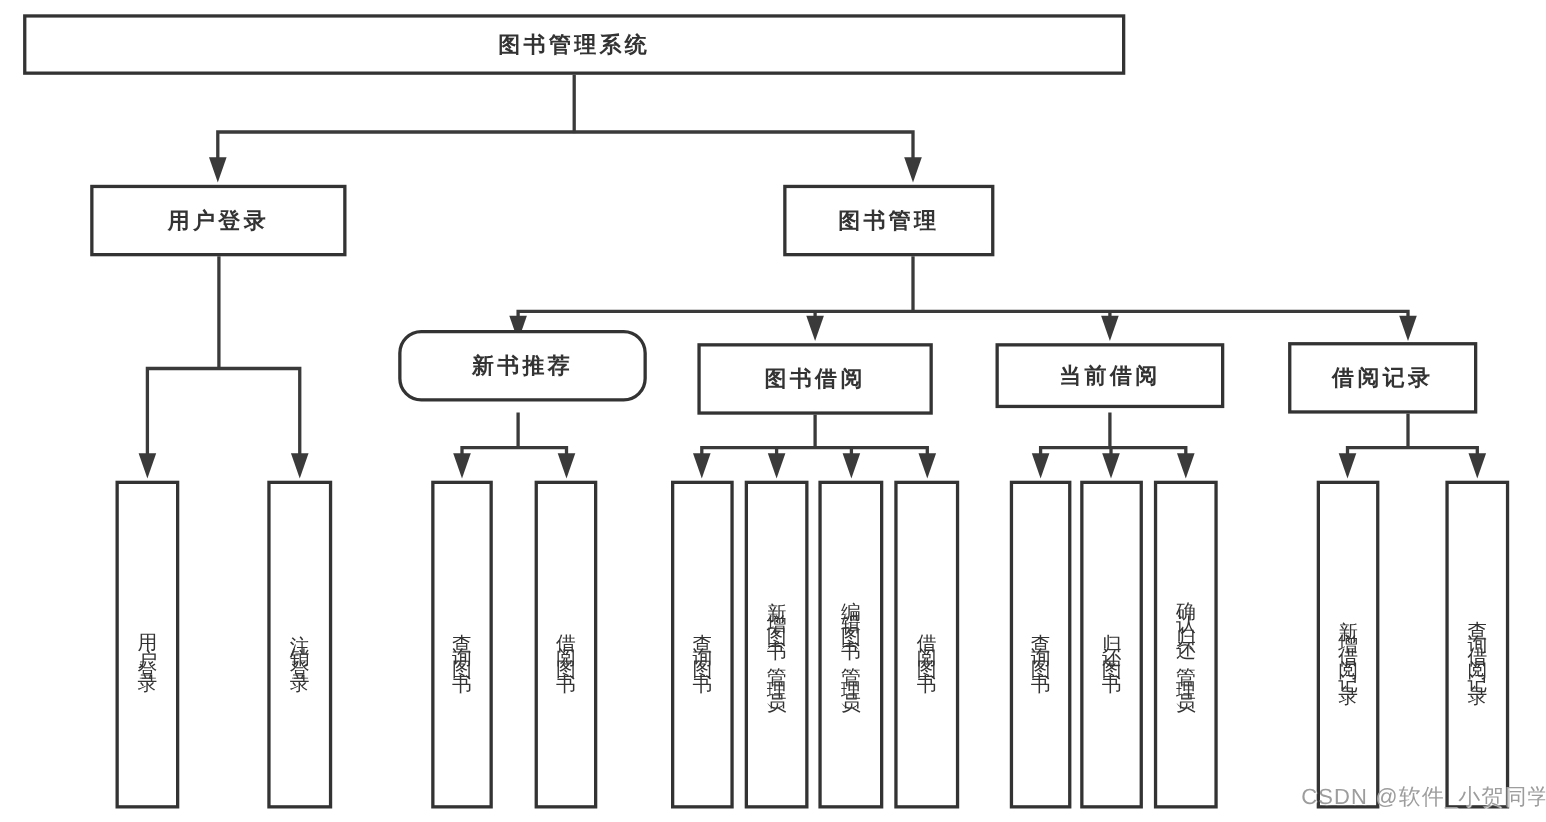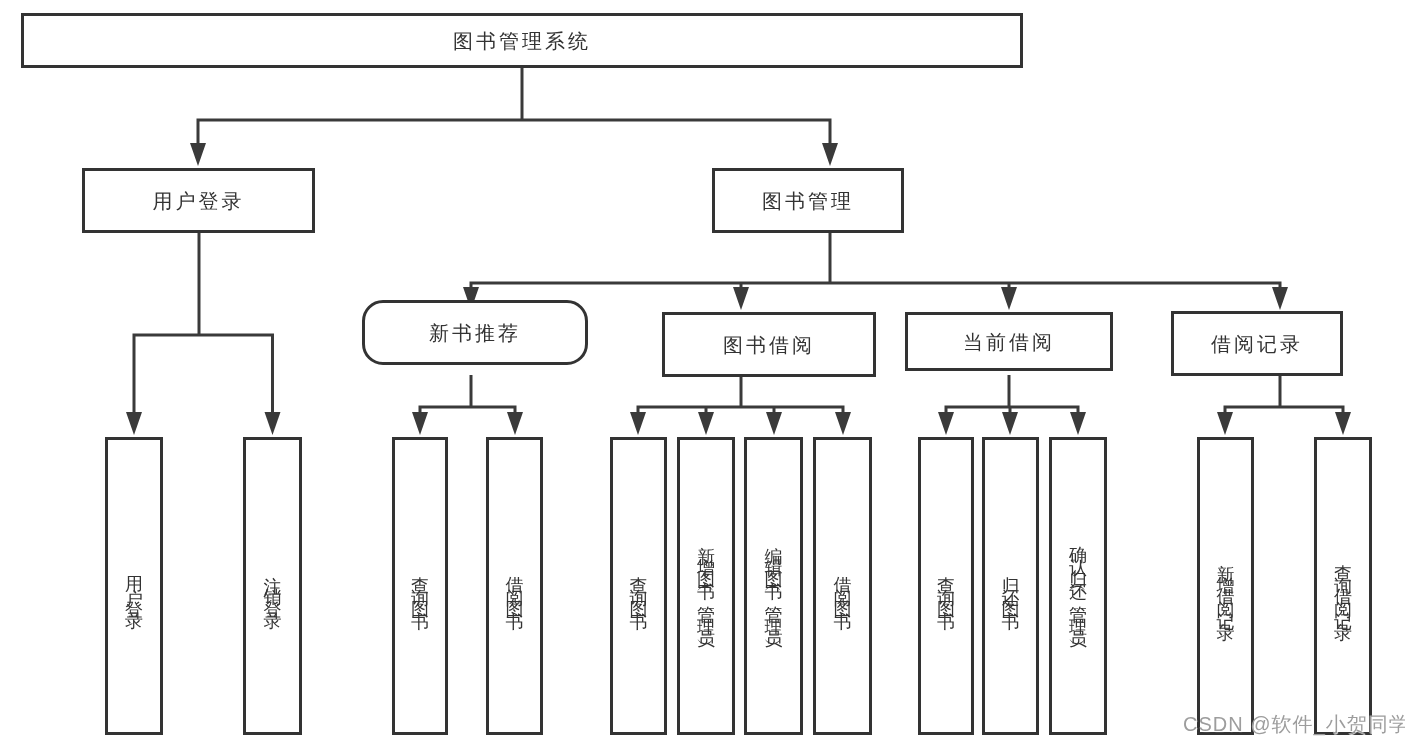--- a/index.html
+++ b/index.html
@@ -18,20 +18,21 @@
     border:3px solid #333333;
     display:flex;align-items:center;justify-content:center;
     z-index:2;
   }
   .hlabel{
     color:#333333;
     font-size:20px;
     letter-spacing:3px;
     white-space:nowrap;
     line-height:1;
+    font-weight:bold;
   }
   .vlabel{
     writing-mode:vertical-lr;
     text-orientation:mixed;
     color:#333333;
     font-size:18px;
     letter-spacing:12px;
     line-height:1;
     white-space:nowrap;
   }
@@ -110,21 +111,21 @@
   <div class="node" style="left:82px;top:168px;width:233px;height:65px;">
     <span class="hlabel">用户登录</span>
   </div>
   <div class="node" style="left:712px;top:168px;width:192px;height:65px;">
     <span class="hlabel">图书管理</span>
   </div>
 
   <div class="node" style="left:362px;top:300px;width:226px;height:65px;border-radius:21px;">
     <span class="hlabel">新书推荐</span>
   </div>
-  <div class="node" style="left:634px;top:312px;width:214px;height:65px;margin-left:28px;">
+  <div class="node" style="left:634px;top:312px;width:214px;height:65px;">
     <span class="hlabel">图书借阅</span>
   </div>
   <div class="node" style="left:905px;top:312px;width:208px;height:59px;">
     <span class="hlabel">当前借阅</span>
   </div>
   <div class="node" style="left:1171px;top:311px;width:172px;height:65px;">
     <span class="hlabel">借阅记录</span>
   </div>
 
   <div class="node" style="left:105px;top:437px;width:58px;height:298px;">

